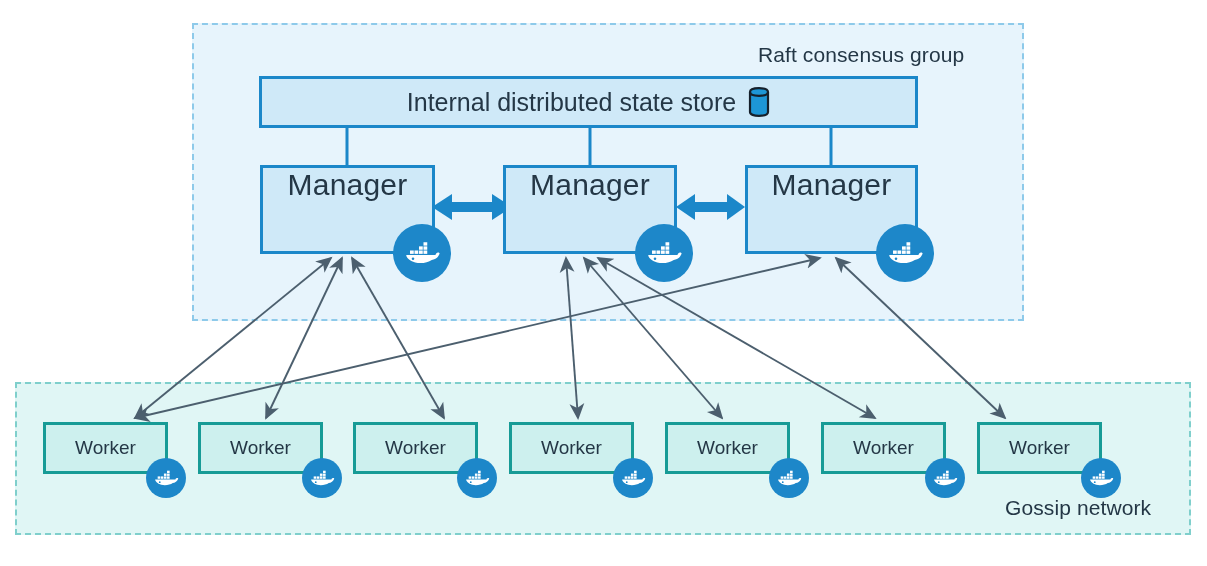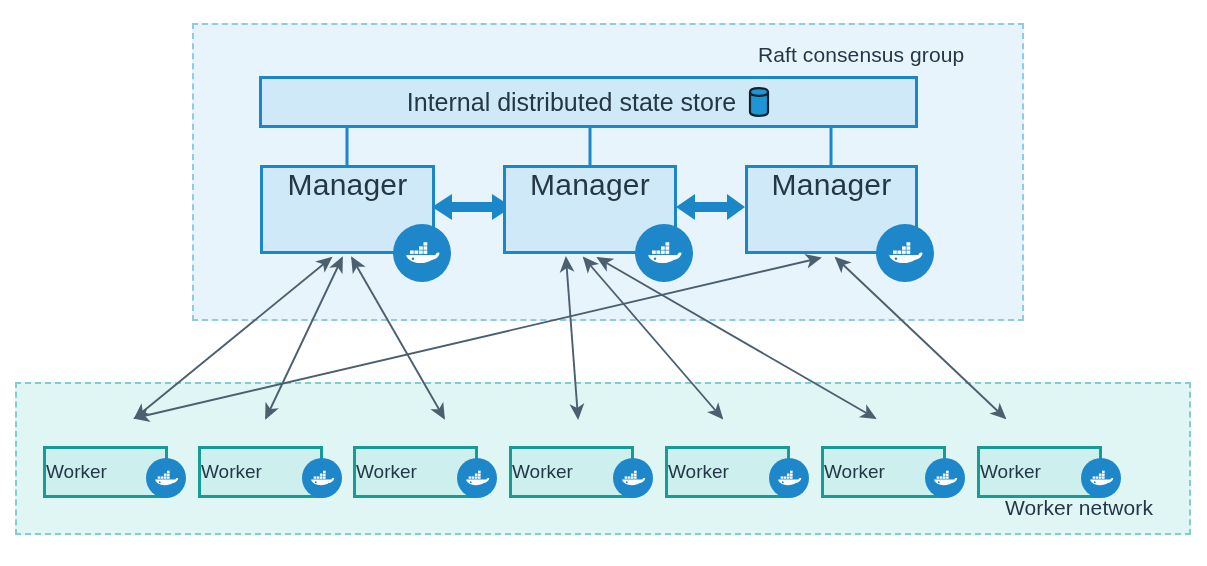--- a/index.html
+++ b/index.html
@@ -106,21 +106,21 @@
   .worker {
     position: absolute;
     top: 422px;
     width: 125px;
     height: 52px;
     background: #cdf0ee;
     border: 3px solid #179b96;
     box-sizing: border-box;
     display: flex;
     align-items: center;
-    margin-top: 24px;
+    justify-content: center;
   }
   .worker .label {
     font-size: 19px;
     color: #243746;
   }
   
   .docker-badge {
     position: absolute;
     border-radius: 50%;
     background: #1d87c9;
@@ -142,21 +142,21 @@
 </style>
 </head>
 <body>
 
 <div id="canvas">
 
   <div class="group" id="raft-group"></div>
   <div class="group-label" id="raft-label">Raft consensus group</div>
 
   <div class="group" id="gossip-group"></div>
-  <div class="group-label" id="gossip-label">Worker network</div>
+  <div class="group-label" id="gossip-label">Gossip network</div>
 
   <svg id="wires" viewBox="0 0 1207 566" xmlns="http://www.w3.org/2000/svg">
     <defs>
       <marker id="gray-head" markerWidth="9" markerHeight="9" refX="7.6" refY="4.5" orient="auto" markerUnits="strokeWidth">
         <path d="M0,0.6 L8.6,4.5 L0,8.4 L2.3,4.5 Z" fill="#4c5f6e"></path>
       </marker>
       <marker id="gray-tail" markerWidth="9" markerHeight="9" refX="1.0" refY="4.5" orient="auto" markerUnits="strokeWidth">
         <path d="M8.6,0.6 L0,4.5 L8.6,8.4 L6.3,4.5 Z" fill="#4c5f6e"></path>
       </marker>
     </defs>

